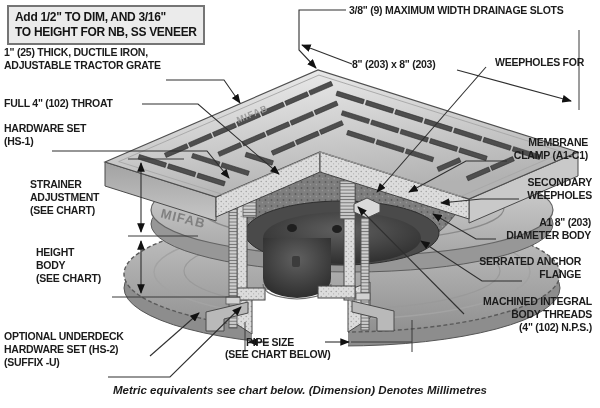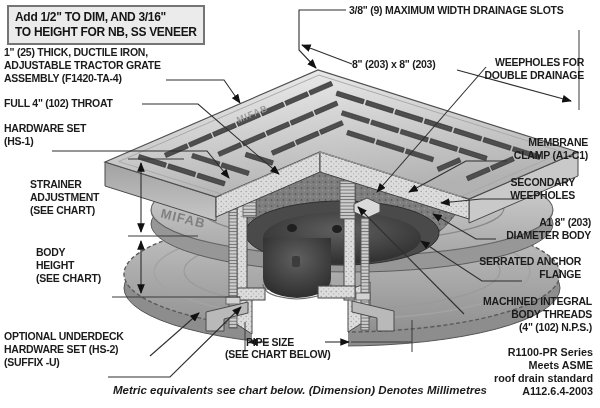--- a/index.html
+++ b/index.html
@@ -200,63 +200,61 @@
   </svg>
 
   <div class="note">
     <div>Add 1/2" TO DIM, AND 3/16"</div>
     <div>TO HEIGHT FOR NB, SS VENEER</div>
   </div>
 
   <div class="lbl" style="left:4px;top:46px;">
     <div>1" (25) THICK, DUCTILE IRON,</div>
     <div>ADJUSTABLE TRACTOR GRATE</div>
-    <div>ASSEMBLY (F1420-TA-4)</div>
   </div>
 
   <div class="lbl" style="left:4px;top:97px;">FULL 4" (102) THROAT</div>
 
   <div class="lbl" style="left:4px;top:122px;">
     <div>HARDWARE SET</div>
     <div>(HS-1)</div>
   </div>
 
   <div class="lbl c" style="left:30px;top:178px;width:115px;">
     <div>STRAINER</div>
     <div>ADJUSTMENT</div>
     <div>(SEE CHART)</div>
   </div>
 
   <div class="lbl c" style="left:36px;top:246px;width:118px;">
+    <div>HEIGHT</div>
     <div>BODY</div>
-    <div>HEIGHT</div>
     <div>(SEE CHART)</div>
   </div>
 
   <div class="lbl" style="left:4px;top:330px;">
     <div>OPTIONAL UNDERDECK</div>
     <div>HARDWARE SET (HS-2)</div>
     <div>(SUFFIX -U)</div>
   </div>
 
   <div class="lbl" style="left:349px;top:4px;">3/8" (9) MAXIMUM WIDTH DRAINAGE SLOTS</div>
 
   <div class="lbl" style="left:352px;top:58px;">8" (203)  x 8" (203)</div>
 
   <div class="lbl r" style="right:16px;top:56px;">
     <div>WEEPHOLES FOR</div>
-    <div>DOUBLE DRAINAGE</div>
   </div>
 
   <div class="lbl r" style="right:12px;top:136px;margin-left:35px;">
     <div>MEMBRANE</div>
     <div>CLAMP (A1-C1)</div>
   </div>
 
-  <div class="lbl r" style="right:25px;top:176px;">
+  <div class="lbl r" style="right:8px;top:176px;">
     <div>SECONDARY</div>
     <div>WEEPHOLES</div>
   </div>
 
   <div class="lbl r" style="right:9px;top:216px;">
     <div>A1 8" (203)</div>
     <div>DIAMETER BODY</div>
   </div>
 
   <div class="lbl r" style="right:19px;top:255px;">
@@ -266,22 +264,16 @@
 
   <div class="lbl r" style="right:8px;top:295px;">
     <div>MACHINED INTEGRAL</div>
     <div>BODY THREADS</div>
     <div>(4" (102) N.P.S.)</div>
   </div>
 
   <div class="lbl c" style="left:246px;top:336px;width:100px;">PIPE SIZE</div>
   <div class="lbl c" style="left:225px;top:348px;width:130px;">(SEE CHART BELOW)</div>
 
-  <div class="series" style="right:7px;top:346px;">
-    <div>R1100-PR Series</div>
-    <div>Meets ASME</div>
-    <div>roof drain standard</div>
-    <div>A112.6.4-2003</div>
-  </div>
 
   <div class="footer">Metric equivalents see chart below. (Dimension) Denotes Millimetres</div>
 
 </div>
 
 </body></html>

